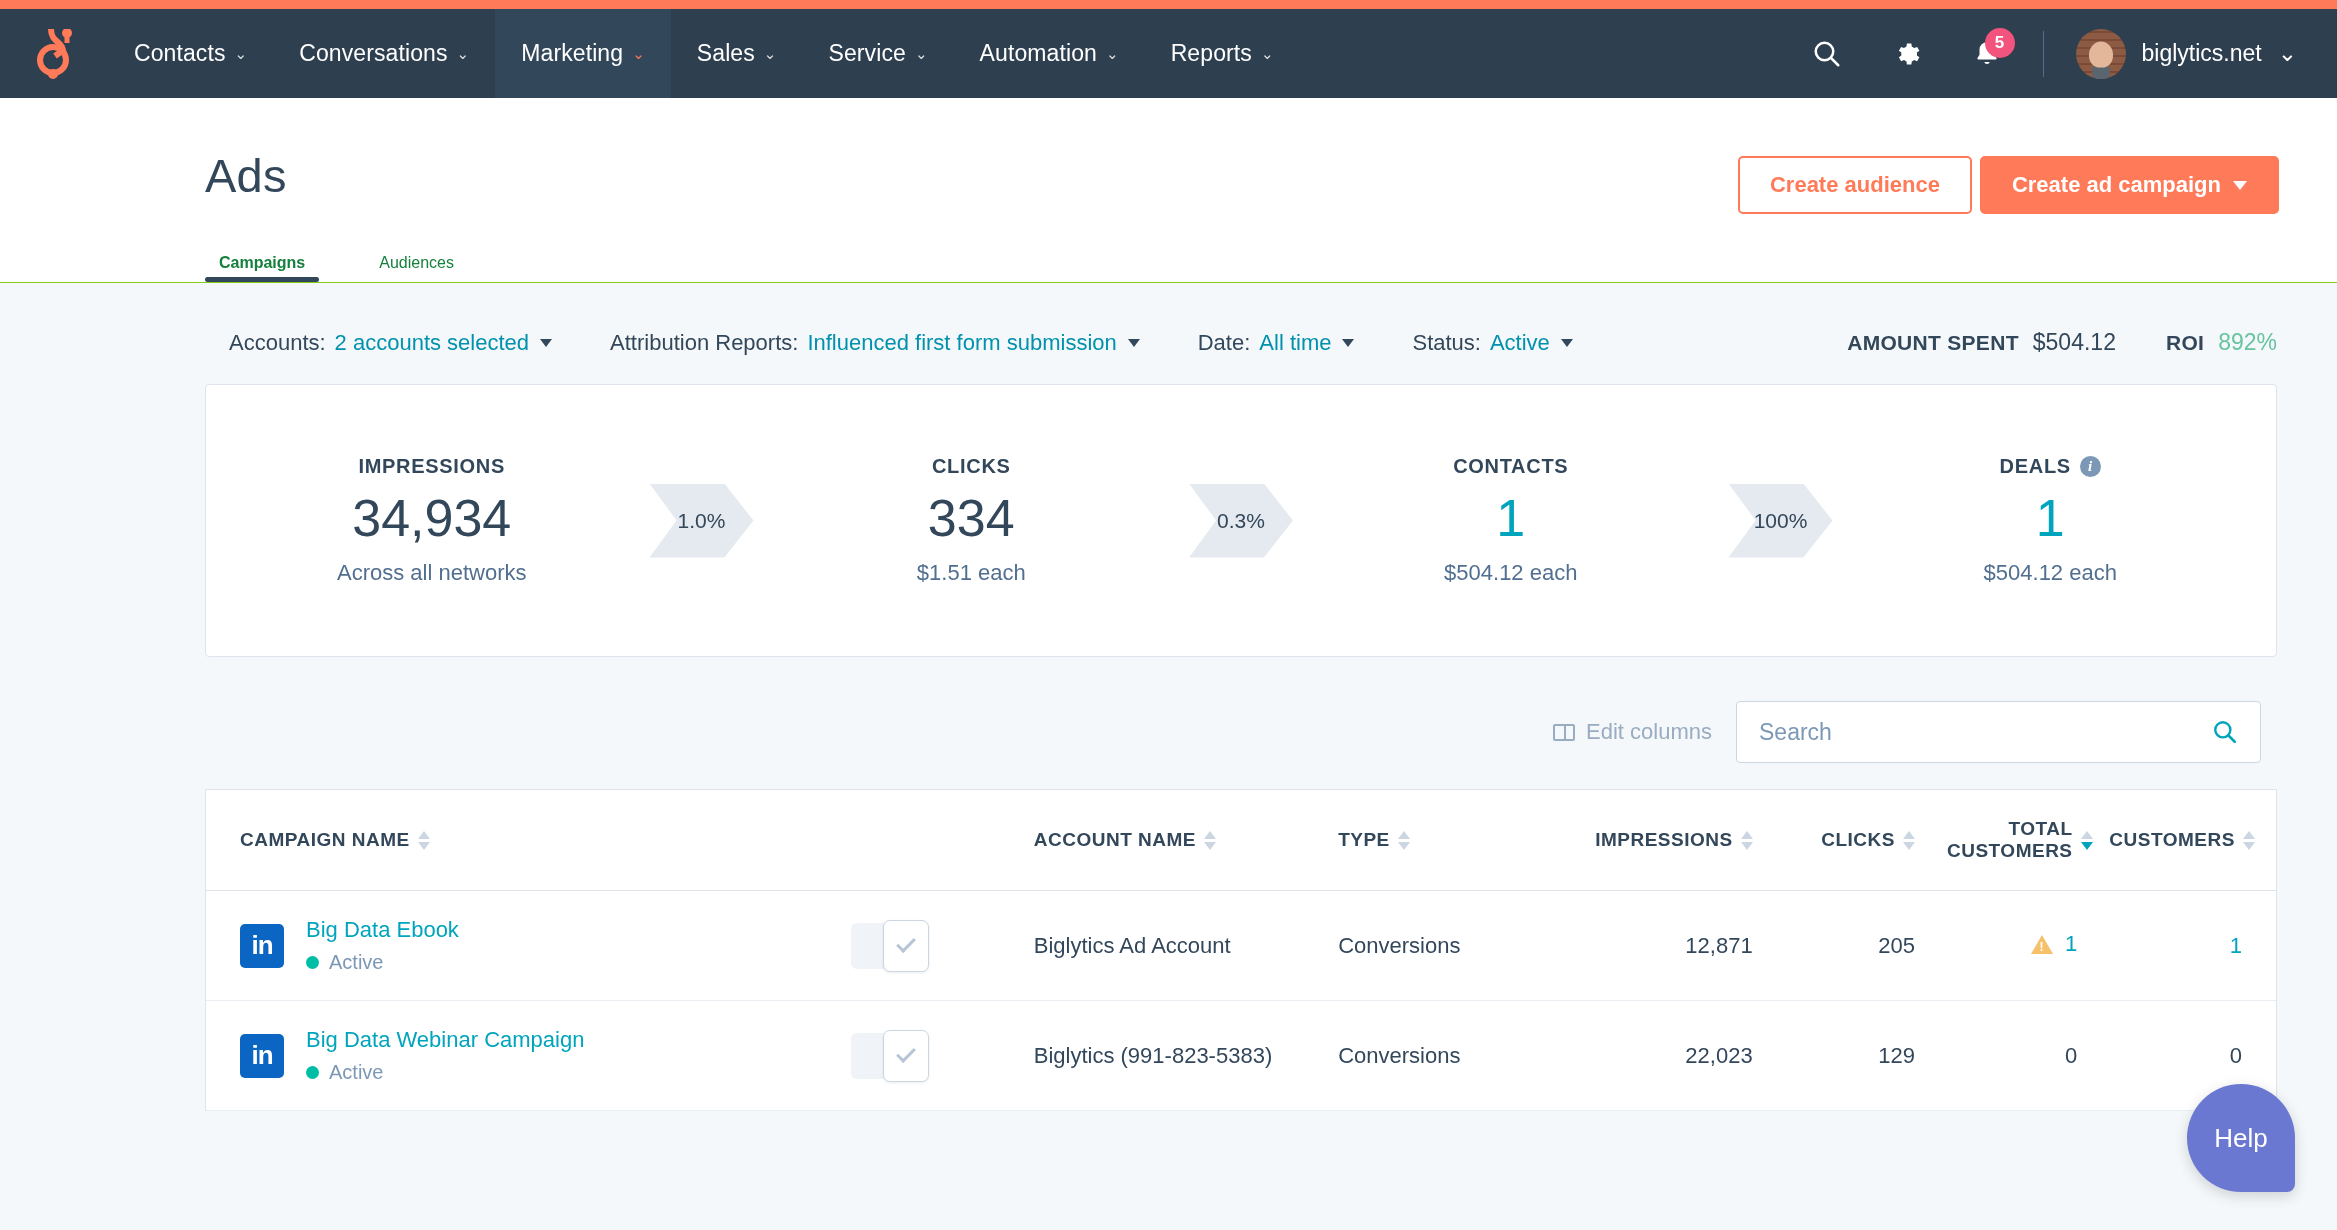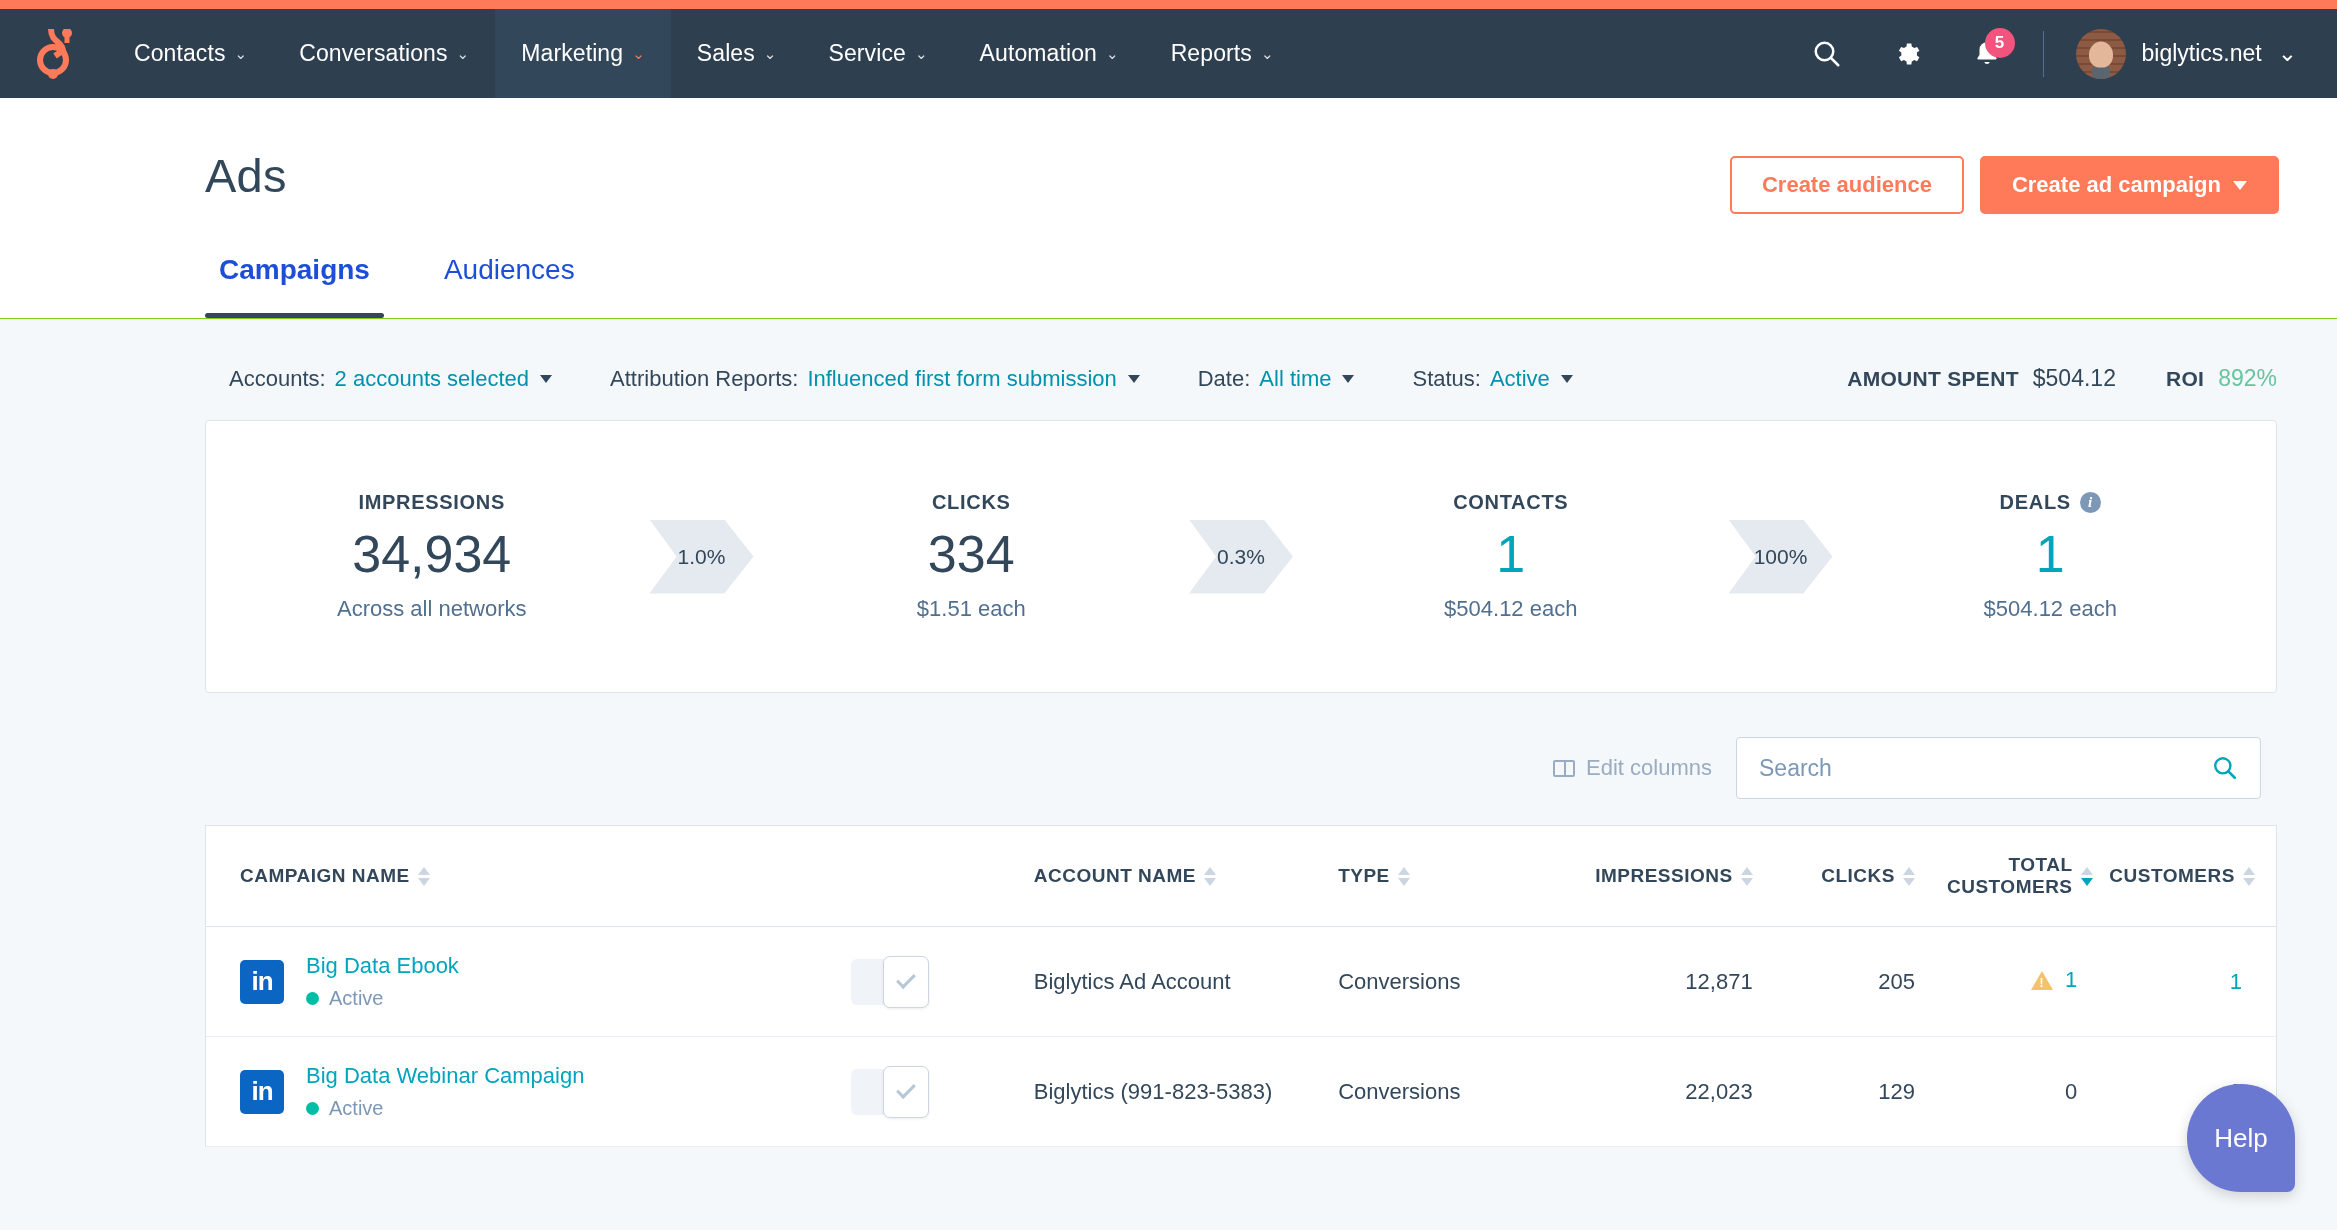--- a/index.html
+++ b/index.html
@@ -73,37 +73,37 @@
   
   .page-head {
     background: #fff; padding: 0 0 0 0;
     border-bottom: 1px solid #84cc16;
   }
   .head-inner { padding: 52px 58px 0 205px; display: flex; align-items: flex-start; }
   h1.page-title {
     font-size: 47px; font-weight: 300; color: #33475b; line-height: 1.1;
     letter-spacing: .2px;
   }
-  .head-actions { margin-left: auto; display: flex; gap: 16px; padding-top: 6px; }
+  .head-actions { margin-left: auto; display: flex; gap: 8px; padding-top: 6px; }
   .btn {
     font-size: 22px; font-weight: 700; border-radius: 5px;
     padding: 0 30px; height: 58px;
     display: flex; align-items: center; justify-content: center; gap: 12px;
     cursor: pointer; white-space: nowrap;
   }
   .btn-secondary { background: #fff; color: #ff7a59; border: 2px solid #ff7a59; }
   .btn-primary { background: #ff7a59; color: #fff; border: 2px solid #ff7a59; }
   .caret-down {
     width: 0; height: 0; border-left: 7px solid transparent; border-right: 7px solid transparent;
     border-top: 9px solid currentColor;
   }
 
   .tabs { display: flex; gap: 0; padding: 40px 0 0 205px; }
   .tab {
-    font-size: 28px; color: #1d4ed8; padding: 0 14px 32px 14px;
+    font-size: 16px; color: #15803d; padding: 0 14px 10px 14px;
     margin-right: 46px; cursor: pointer; position: relative;
   }
   .tab.active { font-weight: 700; }
   .tab.active::after {
     content: ""; position: absolute; left: 0; right: 0; bottom: 0;
     height: 5px; background: #33475b; border-radius: 3px;
   }
 
   
   .filter-bar {

